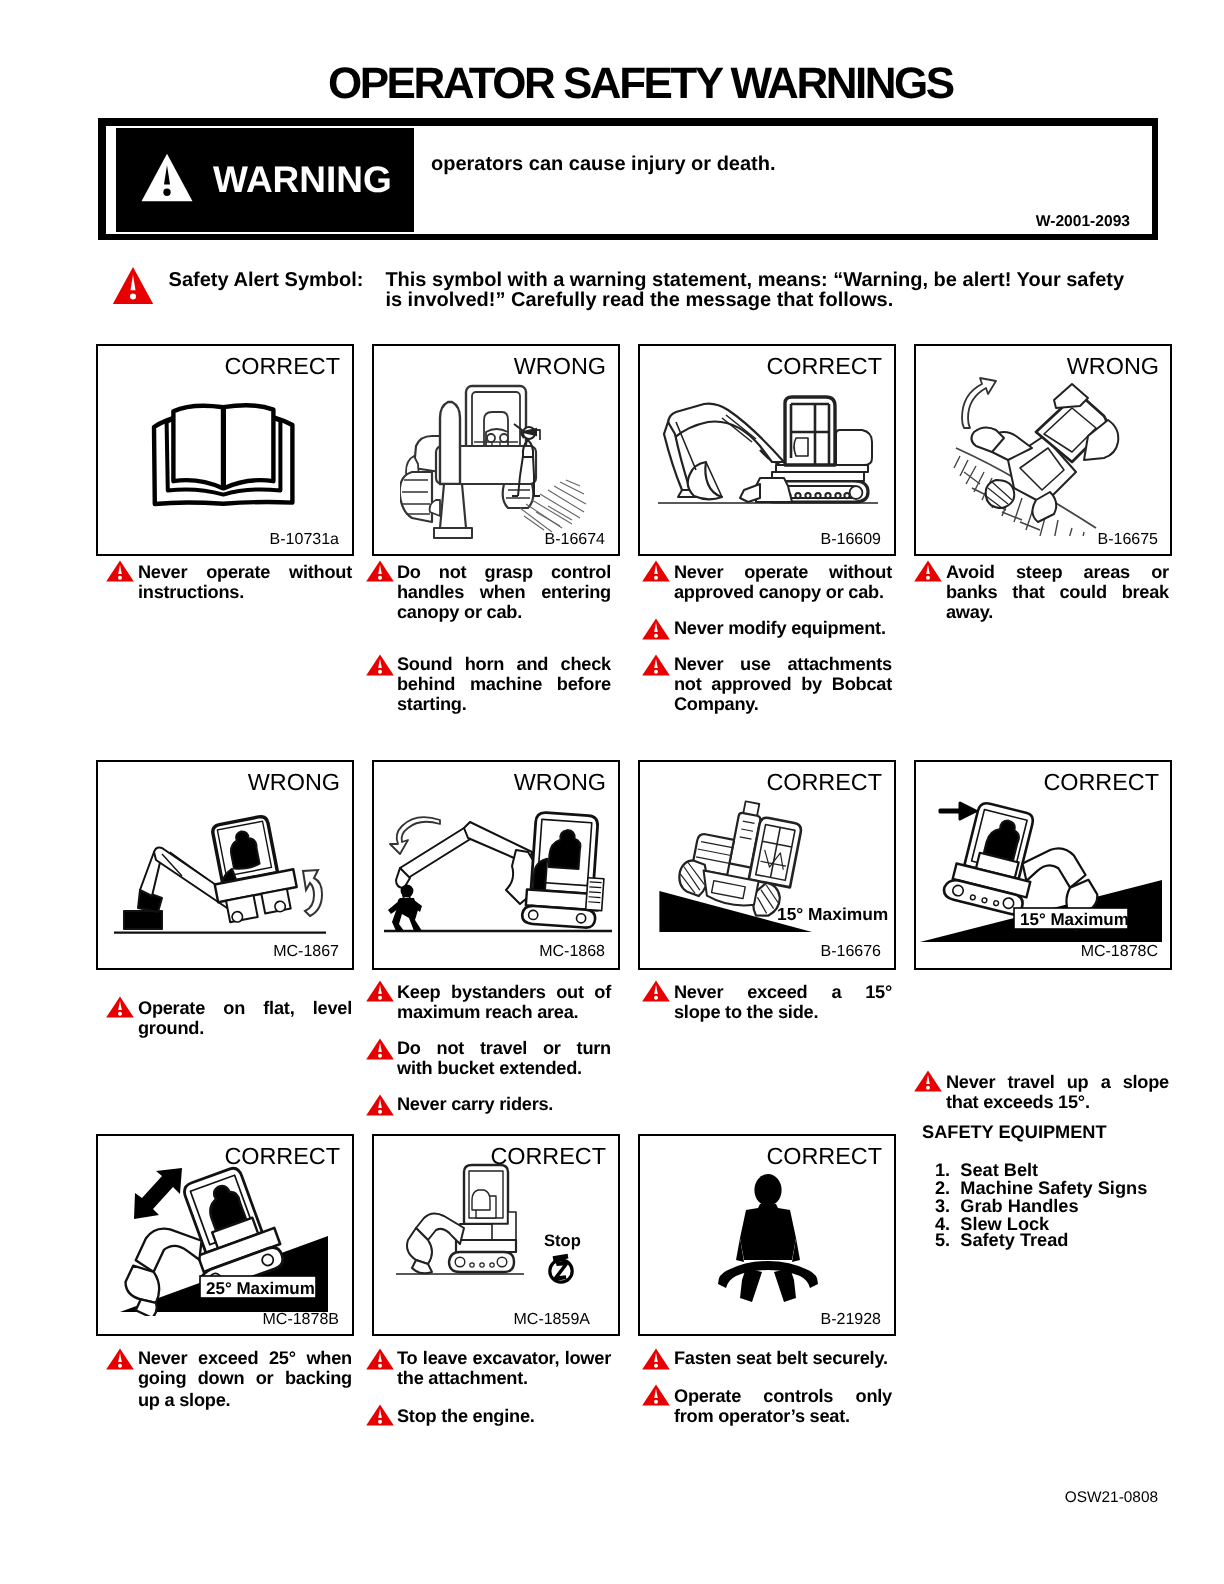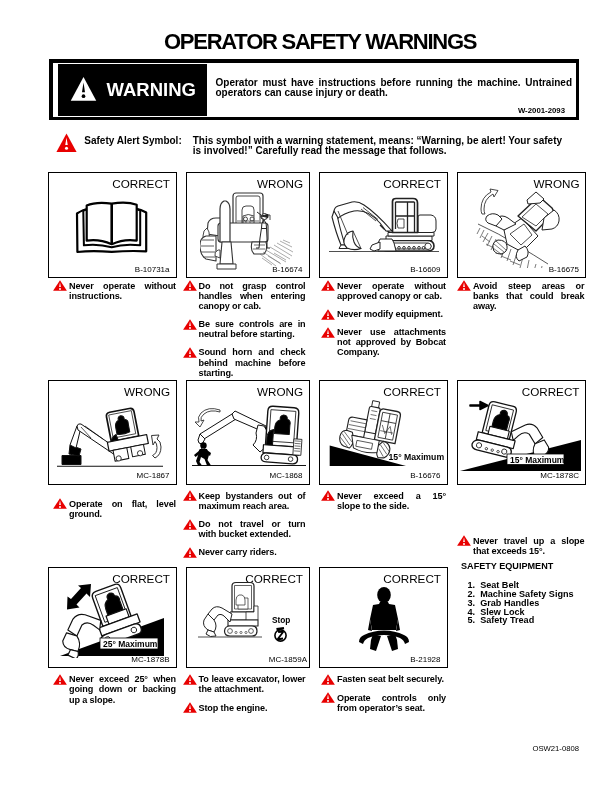--- a/index.html
+++ b/index.html
@@ -33,21 +33,20 @@
 <div class="abs" style="left:49px;top:59px;width:530px;height:61px;background:#000;"></div>
 <div class="abs" style="left:52.5px;top:62.5px;width:523px;height:54px;background:#fff;"></div>
 <div class="abs" style="left:57.5px;top:63.5px;width:149px;height:52px;background:#000;"></div>
 <svg class="abs" style="left:70px;top:76px;" width="27" height="26" viewBox="0 0 25 24">
   <path d="M12.5 0.8 L24.3 22.8 L0.7 22.8 Z" fill="#fff"></path>
   <path d="M12.5 6 L13.9 15 L11.1 15 Z" fill="#000"></path>
   <circle cx="12.5" cy="18.6" r="1.7" fill="#000"></circle>
 </svg>
 <div class="abs" style="left:106.5px;top:83px;color:#fff;font-weight:bold;font-size:18.5px;line-height:13px;">WARNING</div>
 <div class="abs" style="left:215.5px;top:77.5px;width:356.5px;font-size:10px;font-weight:bold;line-height:10px;">
-<div style="text-align:justify;text-align-last:justify;">Operator must have instructions before running the machine. Untrained</div>
 <div>operators can cause injury or death.</div>
 </div>
 <div class="abs" style="left:465px;top:107.3px;width:100px;font-size:7.8px;line-height:8px;font-weight:bold;text-align:right;">W-2001-2093</div>
 
 <svg class="abs" style="left:55.5px;top:133px;" width="21" height="19.5" viewBox="0 0 20 18.5">
   <path d="M10 0.4 L19.6 18.1 L0.4 18.1 Z" fill="#e80000"></path>
   <path d="M10 4.3 L11.2 11.5 L8.8 11.5 Z" fill="#fff"></path>
   <circle cx="10" cy="14.5" r="1.45" fill="#fff"></circle>
 </svg>
 <div class="abs" style="left:84.3px;top:136.2px;font-size:10px;line-height:10px;font-weight:bold;">Safety Alert Symbol:</div>
@@ -178,27 +177,20 @@
 <div class="bul" style="left:183.8px;top:280.6px;width:121.7px;">
  <div class="it">
       <svg class="tri" width="14" height="11">
         <use href="#tri"></use>
       </svg>
       <div class="j">Do not grasp control</div>
       <div class="j">handles when entering</div>
       <div class="l">canopy or cab.</div>
     </div>
  <div class="sp"></div>
- <div class="it">
-      <svg class="tri" width="14" height="11">
-        <use href="#tri"></use>
-      </svg>
-      <div class="j">Be sure controls are in</div>
-      <div class="l">neutral before starting.</div>
-    </div>
  <div class="sp"></div>
  <div class="it">
       <svg class="tri" width="14" height="11">
         <use href="#tri"></use>
       </svg>
       <div class="j">Sound horn and check</div>
       <div class="j">behind machine before</div>
       <div class="l">starting.</div>
     </div>
 </div>
@@ -406,21 +398,21 @@
       <div class="l">that exceeds 15°.</div>
     </div>
 </div>
 
 <div class="box" style="left:48px;top:567px;width:128.5px;height:101px;"></div>
 <div class="cap" style="left:48px;top:571.5px;width:122px;text-align:right;">CORRECT</div>
 <div class="code" style="left:48px;top:655px;width:121.5px;text-align:right;">MC-1878B</div>
 
 <div class="box" style="left:185.5px;top:567px;width:124px;height:101px;"></div>
 <div class="cap" style="left:185.5px;top:571.5px;width:117.5px;text-align:right;">CORRECT</div>
-<div class="code" style="left:178px;top:655px;width:117px;text-align:right;margin-left:12px;">MC-1859A</div>
+<div class="code" style="left:178px;top:655px;width:117px;text-align:right;">MC-1859A</div>
 
 <div class="box" style="left:318.5px;top:567px;width:129px;height:101px;"></div>
 <div class="cap" style="left:318.5px;top:571.5px;width:122.5px;text-align:right;">CORRECT</div>
 <div class="code" style="left:318.5px;top:655px;width:122px;text-align:right;">B-21928</div>
 
 <svg id="d31" class="abs" style="left:52px;top:580px;" width="122" height="78" viewBox="0 0 122 78">
 <path d="M8 76 L112 38 L112 76 Z" fill="#000"></path>
 <path d="M20 20 L30 9 L27 6.5 L40 5 L39 18 L35.5 14.5 L25.5 25.5 L28.5 28.5 L16 30.5 L16.5 17.5 Z" fill="#000" transform="translate(-1,-1)"></path>
 
 <g fill="#fff" stroke="#111" stroke-width="1.1" stroke-linejoin="round" transform="translate(-2,-0.5) scale(1.07) rotate(-20 70 30)">

